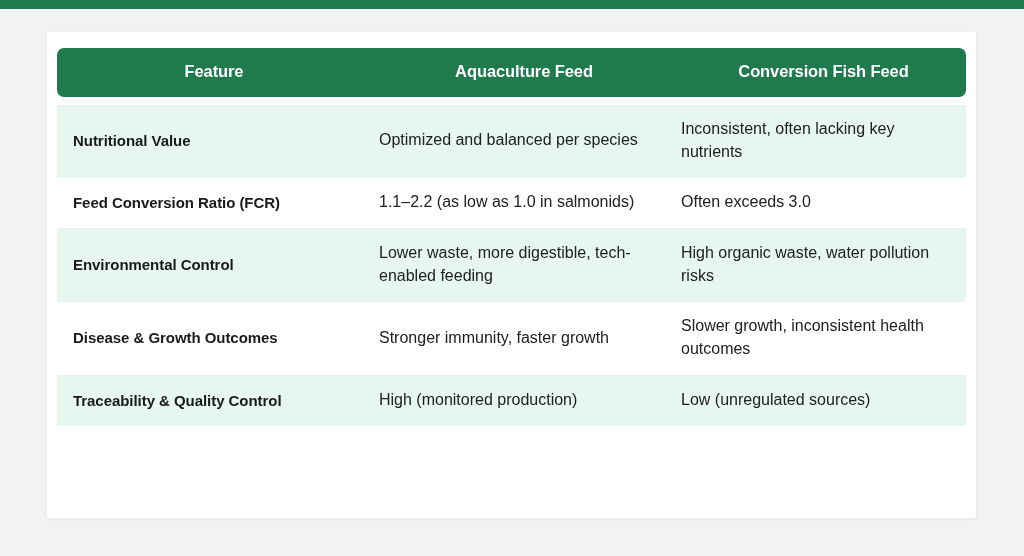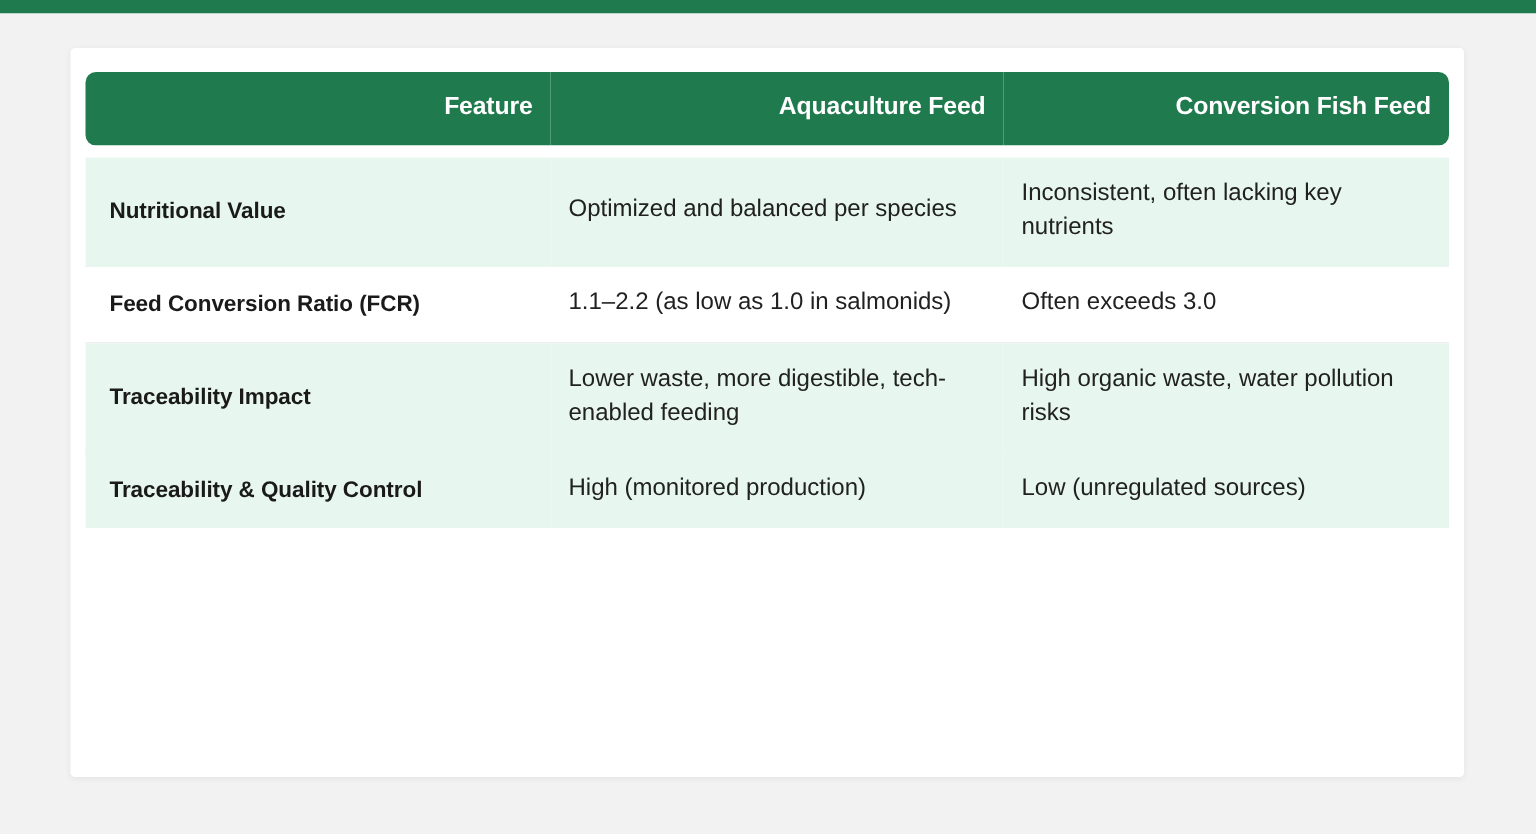--- a/index.html
+++ b/index.html
@@ -44,21 +44,21 @@
   table.cmp {
     border-collapse: separate;
     border-spacing: 0;
     width: 909px;
     margin: 16px 10px 10px 10px;
     table-layout: fixed;
   }
   table.cmp thead th {
     background: #1f7a4d;
     color: #ffffff;
-    text-align: right;
+    text-align: center;
     font-size: 16.5px;
     font-weight: bold;
     letter-spacing: -0.1px;
     padding: 14px 12px 15px 24px;
     vertical-align: middle;
     line-height: 1.2;
   }
   table.cmp thead th.col-feature {
     border-top-left-radius: 7px;
     border-bottom-left-radius: 7px;
@@ -132,23 +132,28 @@
           <td class="feature-cell">Nutritional Value</td>
           <td>Optimized and balanced per species</td>
           <td>Inconsistent, often lacking key nutrients</td>
         </tr>
         <tr class="plain">
           <td class="feature-cell">Feed Conversion Ratio (FCR)</td>
           <td>1.1–2.2 (as low as 1.0 in salmonids)</td>
           <td>Often exceeds 3.0</td>
         </tr>
         <tr class="shade">
-          <td class="feature-cell">Traceability Impact</td>
+          <td class="feature-cell">Environmental Control</td>
           <td>Lower waste, more digestible, tech-enabled feeding</td>
           <td>High organic waste, water pollution risks</td>
+        </tr>
+        <tr class="plain">
+          <td class="feature-cell">Disease &amp; Growth Outcomes</td>
+          <td>Stronger immunity, faster growth</td>
+          <td>Slower growth, inconsistent health outcomes</td>
         </tr>
         <tr class="shade">
           <td class="feature-cell">Traceability &amp; Quality Control</td>
           <td>High (monitored production)</td>
           <td>Low (unregulated sources)</td>
         </tr>
       </tbody>
     </table>
   </div>
 </div>

